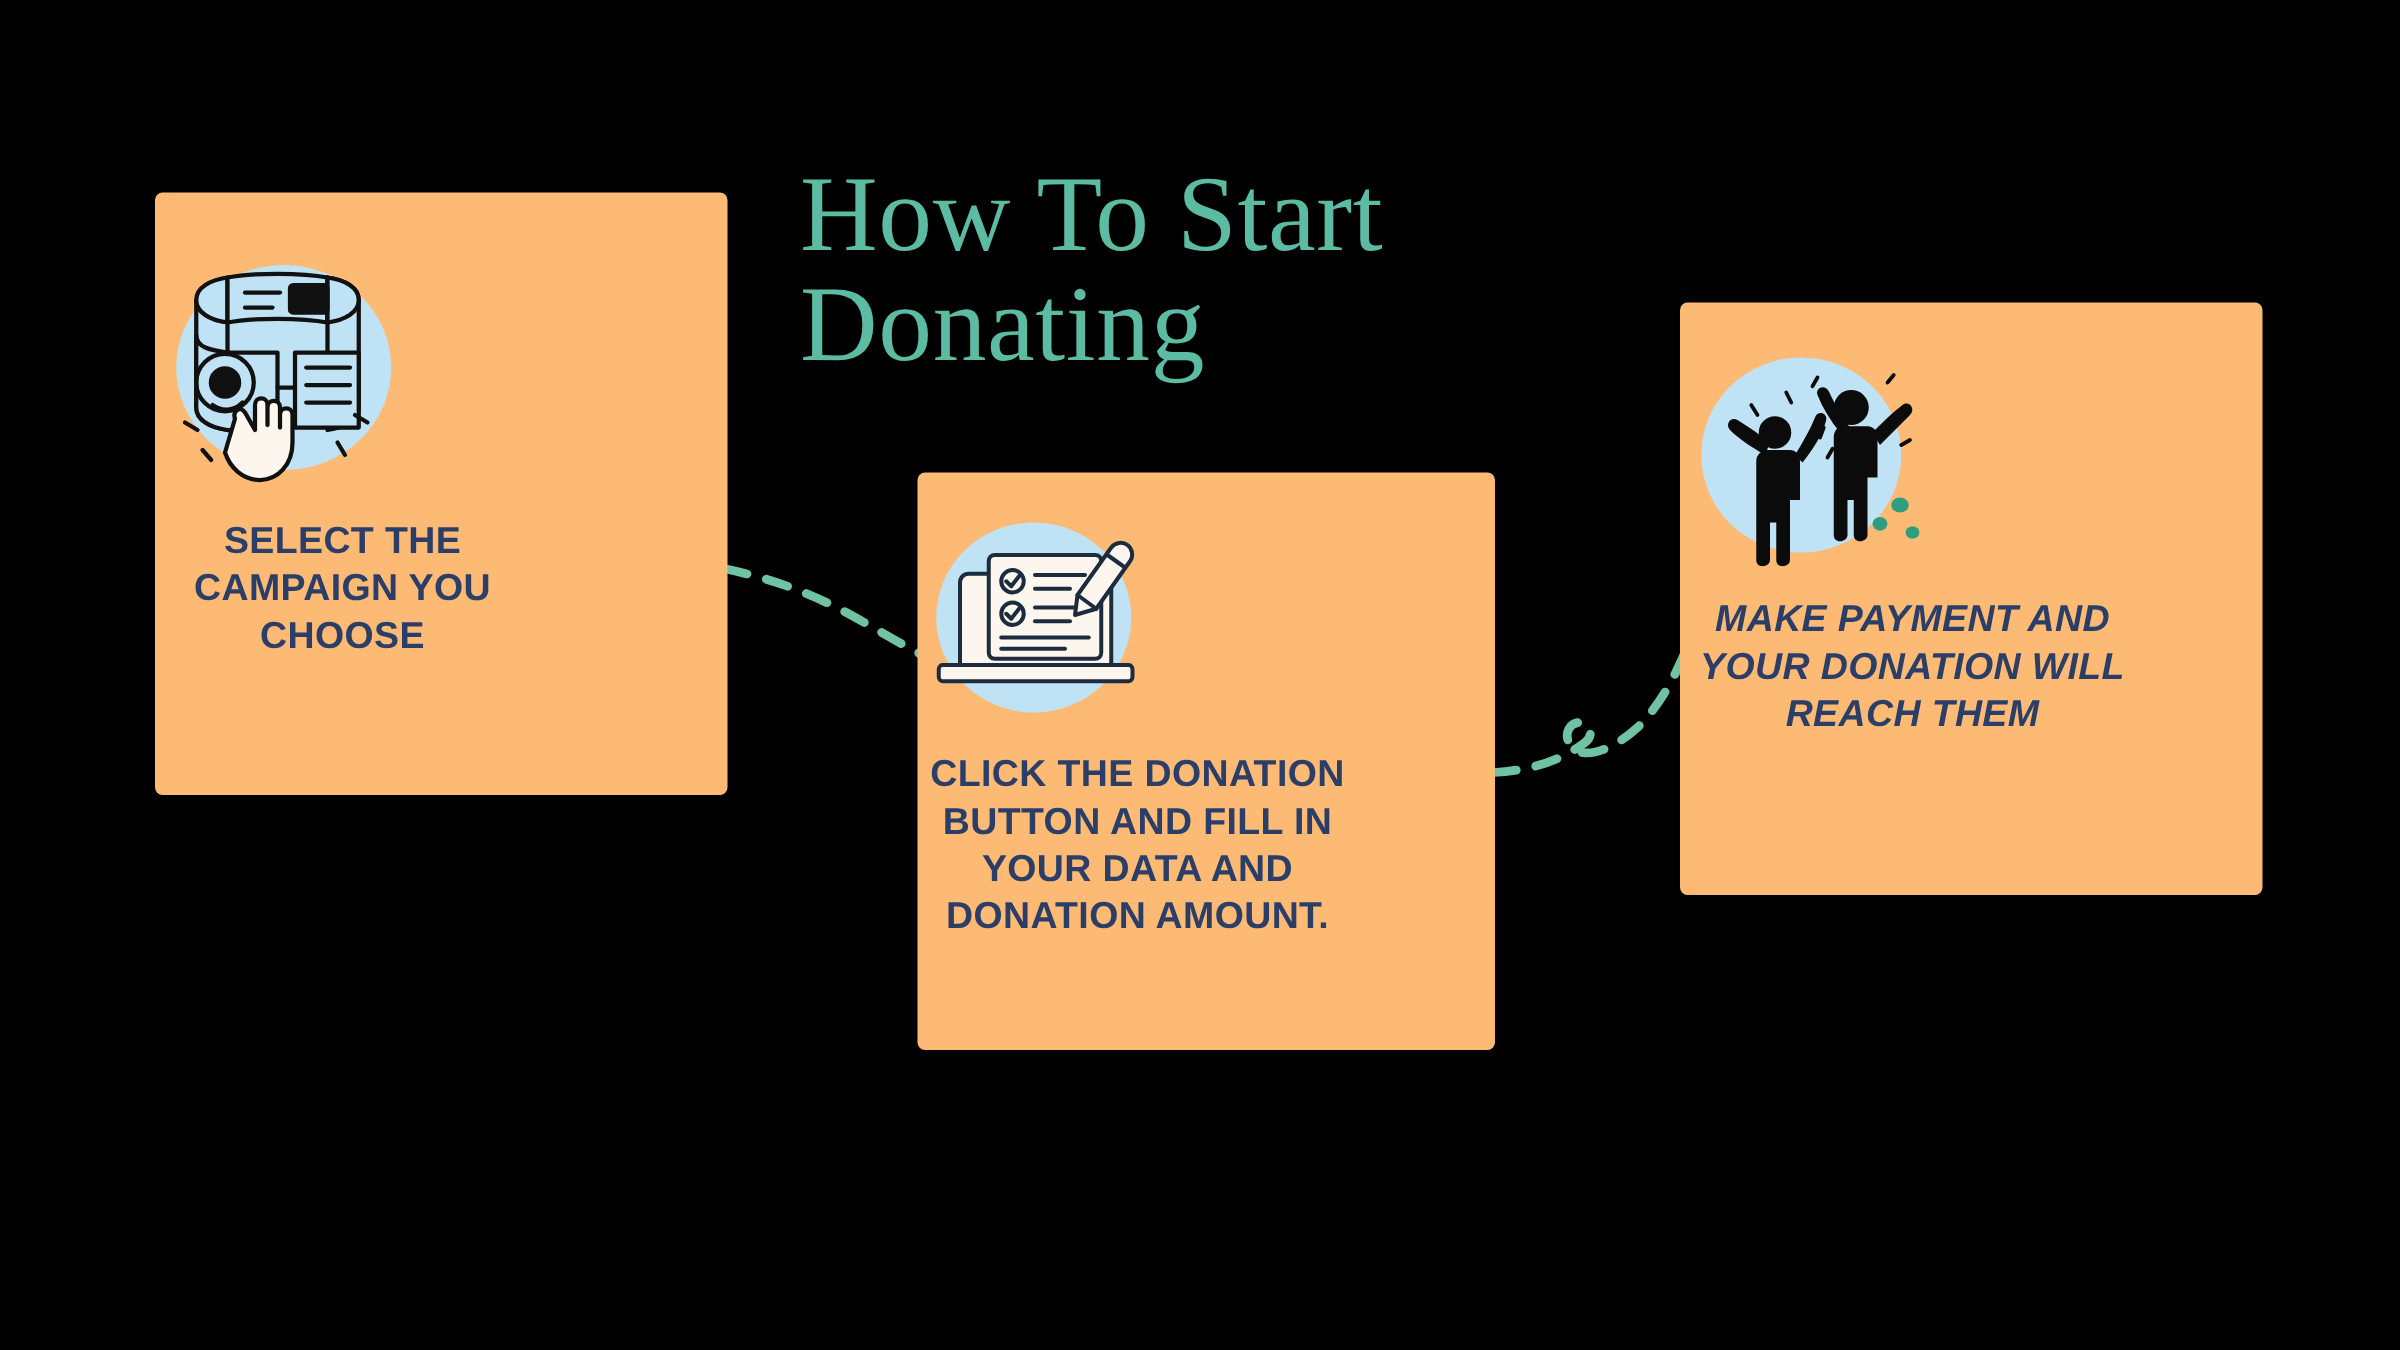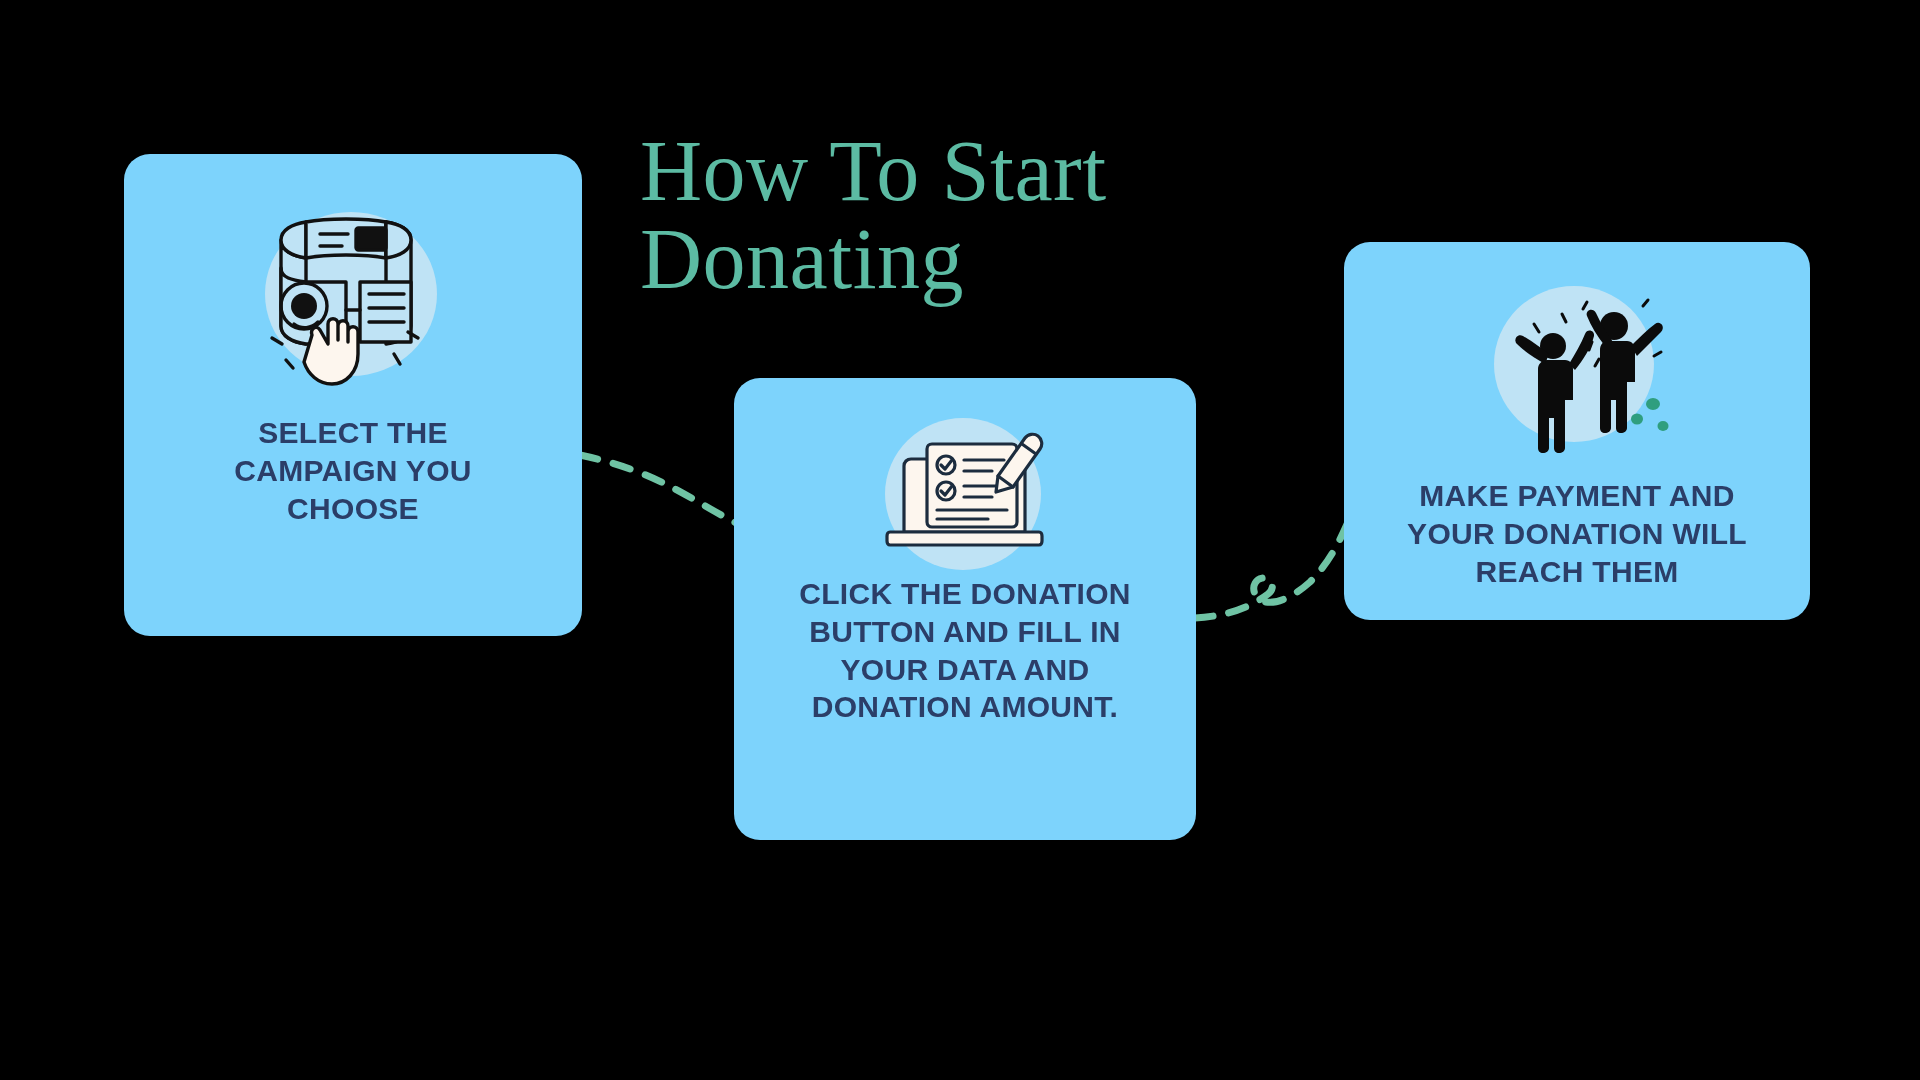--- a/index.html
+++ b/index.html
@@ -39,51 +39,51 @@
     position: absolute;
     left: 0;
     top: 0;
     width: 1920px;
     height: 1080px;
     pointer-events: none;
   }
   
   .card {
     position: absolute;
-    background: #7dd3fc;
-    border-radius: 26px;
+    background: #fdba74;
+    border-radius: 6px;
     box-sizing: border-box;
     display: flex;
     flex-direction: column;
-    align-items: center;
+    align-items: flex-start;
   }
   #card-1 { left: 124px; top: 154px;  width: 458px; height: 482px; padding-top: 48px; }
   #card-2 { left: 734px; top: 378px;  width: 462px; height: 462px; padding-top: 32px; }
-  #card-3 { left: 1344px; top: 242px; width: 466px; height: 378px; padding-top: 36px; }
+  #card-3 { left: 1344px; top: 242px; width: 466px; height: 474px; padding-top: 36px; font-style: italic; }
 
   .card-icon {
     width: 210px;
     height: 190px;
     position: relative;
     flex: none;
   }
   #card-2 .card-icon { width: 190px; height: 165px; }
   #card-3 .card-icon { width: 200px; height: 175px; }
 
   .card-icon svg { display: block; width: 100%; height: 100%; }
 
   .card-label {
     color: #2b3e68;
     font-weight: bold;
     text-align: center;
     text-transform: uppercase;
     letter-spacing: 0.3px;
   }
   #card-1 .card-label { font-size: 30px; line-height: 1.26; width: 300px; margin-top: 22px; }
-  #card-2 .card-label { font-size: 30px; line-height: 1.26; width: 352px; }
+  #card-2 .card-label { font-size: 30px; line-height: 1.26; width: 352px; margin-top: 26px; }
   #card-3 .card-label { font-size: 30px; line-height: 1.26; width: 372px; margin-top: 24px; }
 </style>
 </head>
 <body>
 
 <div id="stage">
 
   <div class="title">How To Start
 Donating</div>
 

